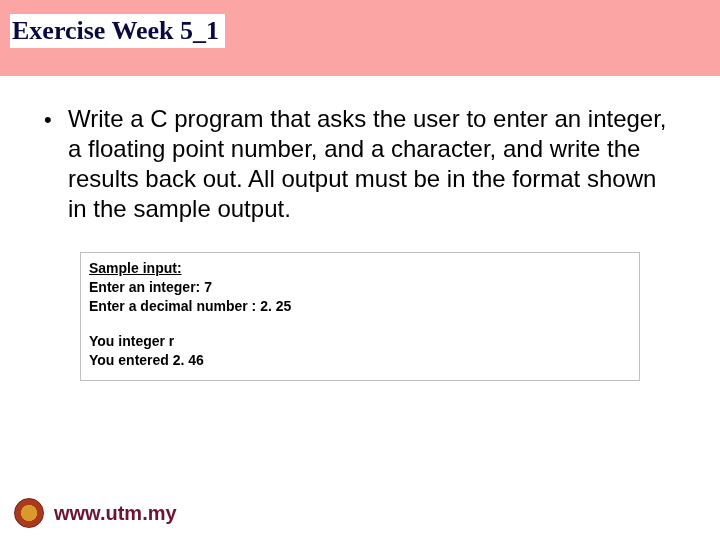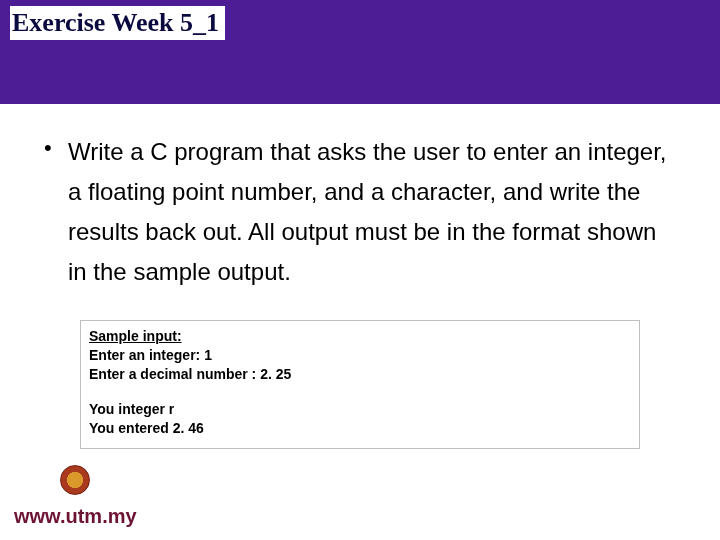--- a/index.html
+++ b/index.html
@@ -5,23 +5,23 @@
   * { margin: 0; padding: 0; box-sizing: border-box; }
   body {
     width: 720px;
     height: 540px;
     font-family: Arial, Helvetica, sans-serif;
     background: #fff;
     position: relative;
     overflow: hidden;
   }
   .title-bar {
-    background: #4c1d95;
-    height: 104px;
-    padding: 6px 10px 0 10px;
+    background: #fca5a5;
+    height: 76px;
+    padding: 14px 10px 0 10px;
   }
   .title-bar h1 {
     background: #fff;
     display: inline-block;
     color: #0a0a40;
     font-family: "Palatino Linotype", "Book Antiqua", Georgia, serif;
     font-weight: bold;
     font-size: 26px;
     padding: 2px 6px 2px 2px;
   }
@@ -36,21 +36,21 @@
     font-size: 22px;
     line-height: 32px;
     width: 28px;
     flex: 0 0 28px;
     text-align: left;
     color: #000;
     padding-left: 4px;
   }
   .bullet-text {
     font-size: 24px;
-    line-height: 40px;
+    line-height: 30px;
     color: #000;
   }
   .sample-box {
     margin: 28px 0 0 40px;
     border: 1px solid #bfbfbf;
     display: flex;
     width: 560px;
     flex-direction: column;
   }
   .sample-col {
@@ -66,21 +66,20 @@
     width: 1px;
     background: #bfbfbf;
   }
   .footer {
     position: absolute;
     left: 14px;
     bottom: 12px;
     display: flex;
     align-items: center;
     gap: 10px;
-    flex-direction: column;
   }
   .logo {
     width: 30px;
     height: 30px;
     border-radius: 50%;
     background: radial-gradient(circle at 50% 50%, #d99a2b 0 40%, #a93a1e 41% 70%, #7a1f12 71% 100%);
     border: 1px solid #7a1f12;
   }
   .footer-url {
     color: #6d1334;
@@ -98,21 +97,21 @@
 
 <div class="content">
   <div class="bullet-row">
     <div class="bullet">•</div>
     <div class="bullet-text">Write a C program that asks the user to enter an integer, a floating point number, and a character, and write the results back out. All output must be in the format shown in the sample output.</div>
   </div>
 
   <div class="sample-box">
     <div class="sample-col">
       <div class="hdr">Sample input:</div>
-      <div>Enter an integer: 1</div>
+      <div>Enter an integer: 7</div>
       <div>Enter a decimal number : 2. 25</div>
     </div>
     <div class="sample-divider"></div>
     <div class="sample-col">
       <div>You integer r</div>
       <div>You entered 2. 46</div>
     </div>
   </div>
 </div>
 

